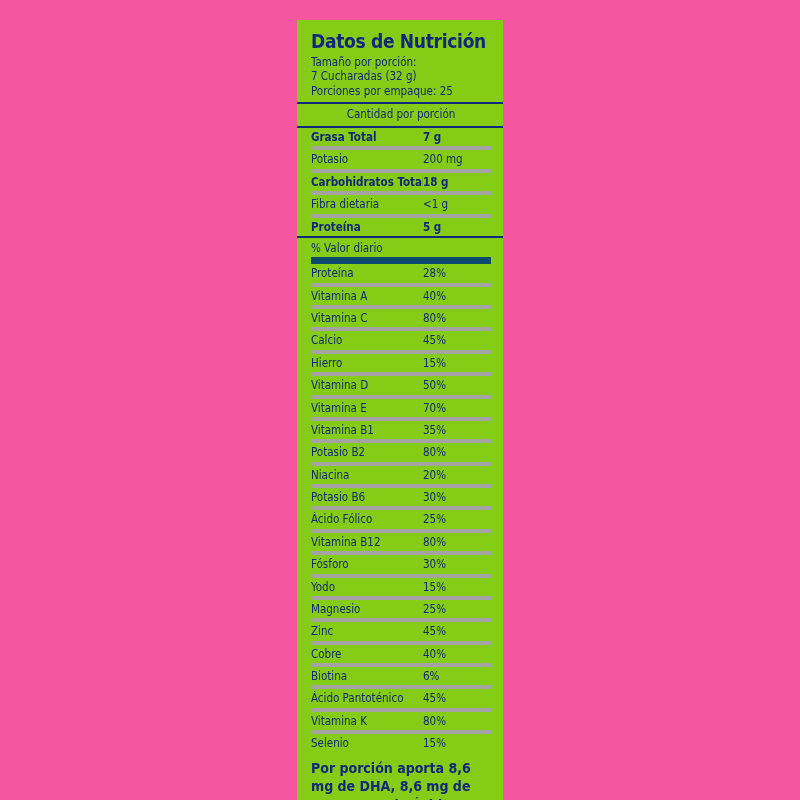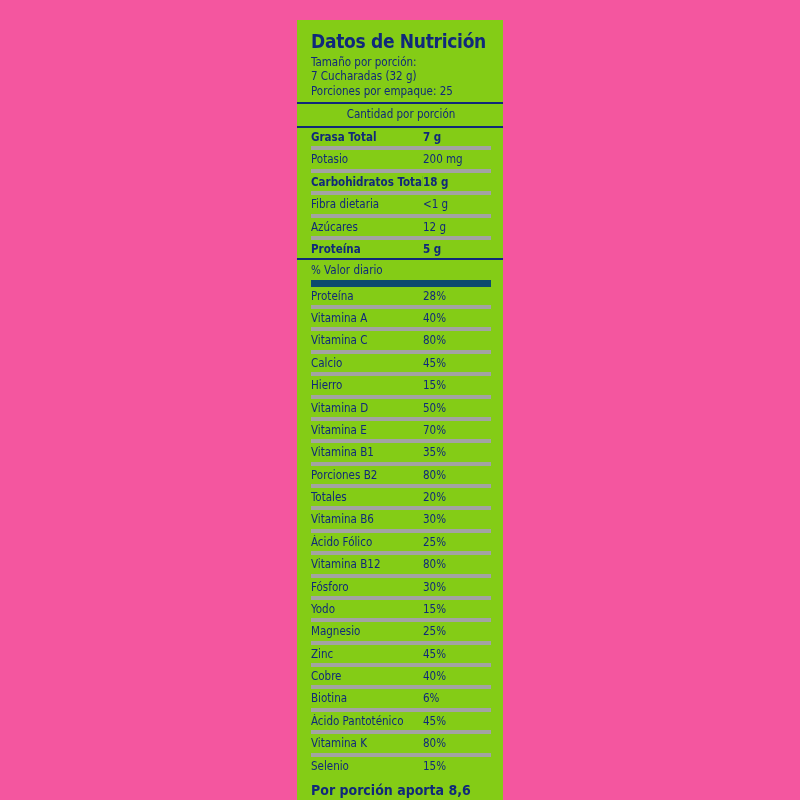--- a/index.html
+++ b/index.html
@@ -130,24 +130,20 @@
             <span class="val">200 mg</span>
           </div>
           <div class="row bold">
             <span class="name">Carbohidratos Totales</span>
             <span class="val">18 g</span>
           </div>
           <div class="row">
             <span class="name">Fibra dietaria</span>
             <span class="val">&lt;1 g</span>
           </div>
-          <div class="row">
-            <span class="name">Azúcares</span>
-            <span class="val">12 g</span>
-          </div>
           <div class="row bold">
             <span class="name">Proteína</span>
             <span class="val">5 g</span>
           </div>
         </div>
     </div>
     <div class="rule-thick"></div>
     <div class="inner">
       <div class="section-head">% Valor diario</div>
       <div class="vit-block" id="dv-rows">
@@ -177,29 +173,29 @@
           </div>
           <div class="row">
             <span class="name">Vitamina E</span>
             <span class="val">70%</span>
           </div>
           <div class="row">
             <span class="name">Vitamina B1</span>
             <span class="val">35%</span>
           </div>
           <div class="row">
-            <span class="name">Porciones B2</span>
-            <span class="val">80%</span>
-          </div>
-          <div class="row">
-            <span class="name">Totales</span>
+            <span class="name">Potasio B2</span>
+            <span class="val">80%</span>
+          </div>
+          <div class="row">
+            <span class="name">Niacina</span>
             <span class="val">20%</span>
           </div>
           <div class="row">
-            <span class="name">Vitamina B6</span>
+            <span class="name">Potasio B6</span>
             <span class="val">30%</span>
           </div>
           <div class="row">
             <span class="name">Ácido Fólico</span>
             <span class="val">25%</span>
           </div>
           <div class="row">
             <span class="name">Vitamina B12</span>
             <span class="val">80%</span>
           </div>

